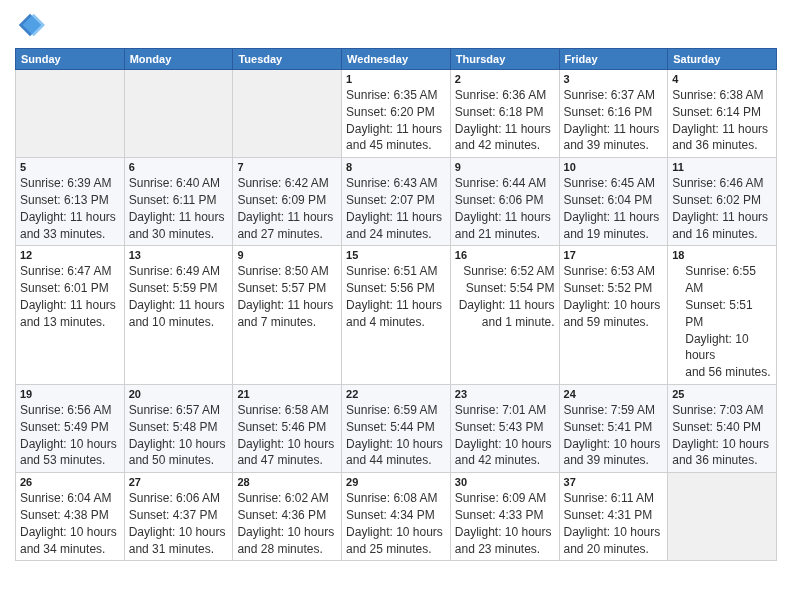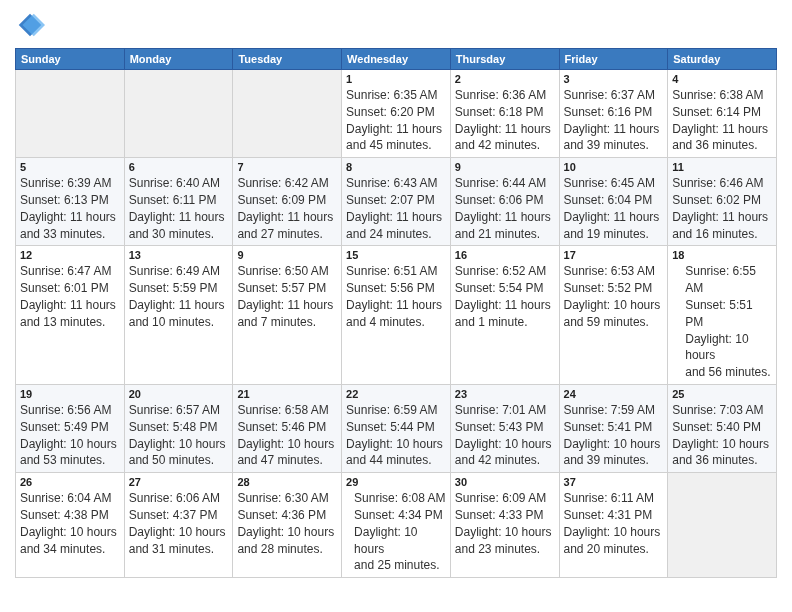--- a/index.html
+++ b/index.html
@@ -225,35 +225,35 @@
           </td>
           <td>
             <span class="day-num">13</span>
             <div class="day-info" style="white-space: pre-line;">Sunrise: 6:49 AM
 Sunset: 5:59 PM
 Daylight: 11 hours
 and 10 minutes.</div>
           </td>
           <td>
             <span class="day-num">9</span>
-            <div class="day-info" style="white-space: pre-line;">Sunrise: 6:50 AM
+            <div class="day-info" style="white-space: pre-line;">Sunrise: 8:50 AM
 Sunset: 5:57 PM
 Daylight: 11 hours
 and 7 minutes.</div>
           </td>
           <td>
             <span class="day-num">15</span>
             <div class="day-info" style="white-space: pre-line;">Sunrise: 6:51 AM
 Sunset: 5:56 PM
 Daylight: 11 hours
 and 4 minutes.</div>
           </td>
           <td>
             <span class="day-num">16</span>
-            <div class="day-info" style="white-space: pre-line;">Sunrise: 6:52 AM
+            <div class="day-info" style="white-space: pre-line; text-align: right;">Sunrise: 6:52 AM
 Sunset: 5:54 PM
 Daylight: 11 hours
 and 1 minute.</div>
           </td>
           <td>
             <span class="day-num">17</span>
             <div class="day-info" style="white-space: pre-line;">Sunrise: 6:53 AM
 Sunset: 5:52 PM
 Daylight: 10 hours
 and 59 minutes.</div>
@@ -327,28 +327,28 @@
           </td>
           <td>
             <span class="day-num">27</span>
             <div class="day-info" style="white-space: pre-line;">Sunrise: 6:06 AM
 Sunset: 4:37 PM
 Daylight: 10 hours
 and 31 minutes.</div>
           </td>
           <td>
             <span class="day-num">28</span>
-            <div class="day-info" style="white-space: pre-line;">Sunrise: 6:30 AM
+            <div class="day-info" style="white-space: pre-line;">Sunrise: 6:02 AM
 Sunset: 4:36 PM
 Daylight: 10 hours
 and 28 minutes.</div>
           </td>
           <td>
             <span class="day-num">29</span>
-            <div class="day-info" style="white-space: pre-line; margin-left: 8px;">Sunrise: 6:08 AM
+            <div class="day-info" style="white-space: pre-line;">Sunrise: 6:08 AM
 Sunset: 4:34 PM
 Daylight: 10 hours
 and 25 minutes.</div>
           </td>
           <td>
             <span class="day-num">30</span>
             <div class="day-info" style="white-space: pre-line;">Sunrise: 6:09 AM
 Sunset: 4:33 PM
 Daylight: 10 hours
 and 23 minutes.</div>

